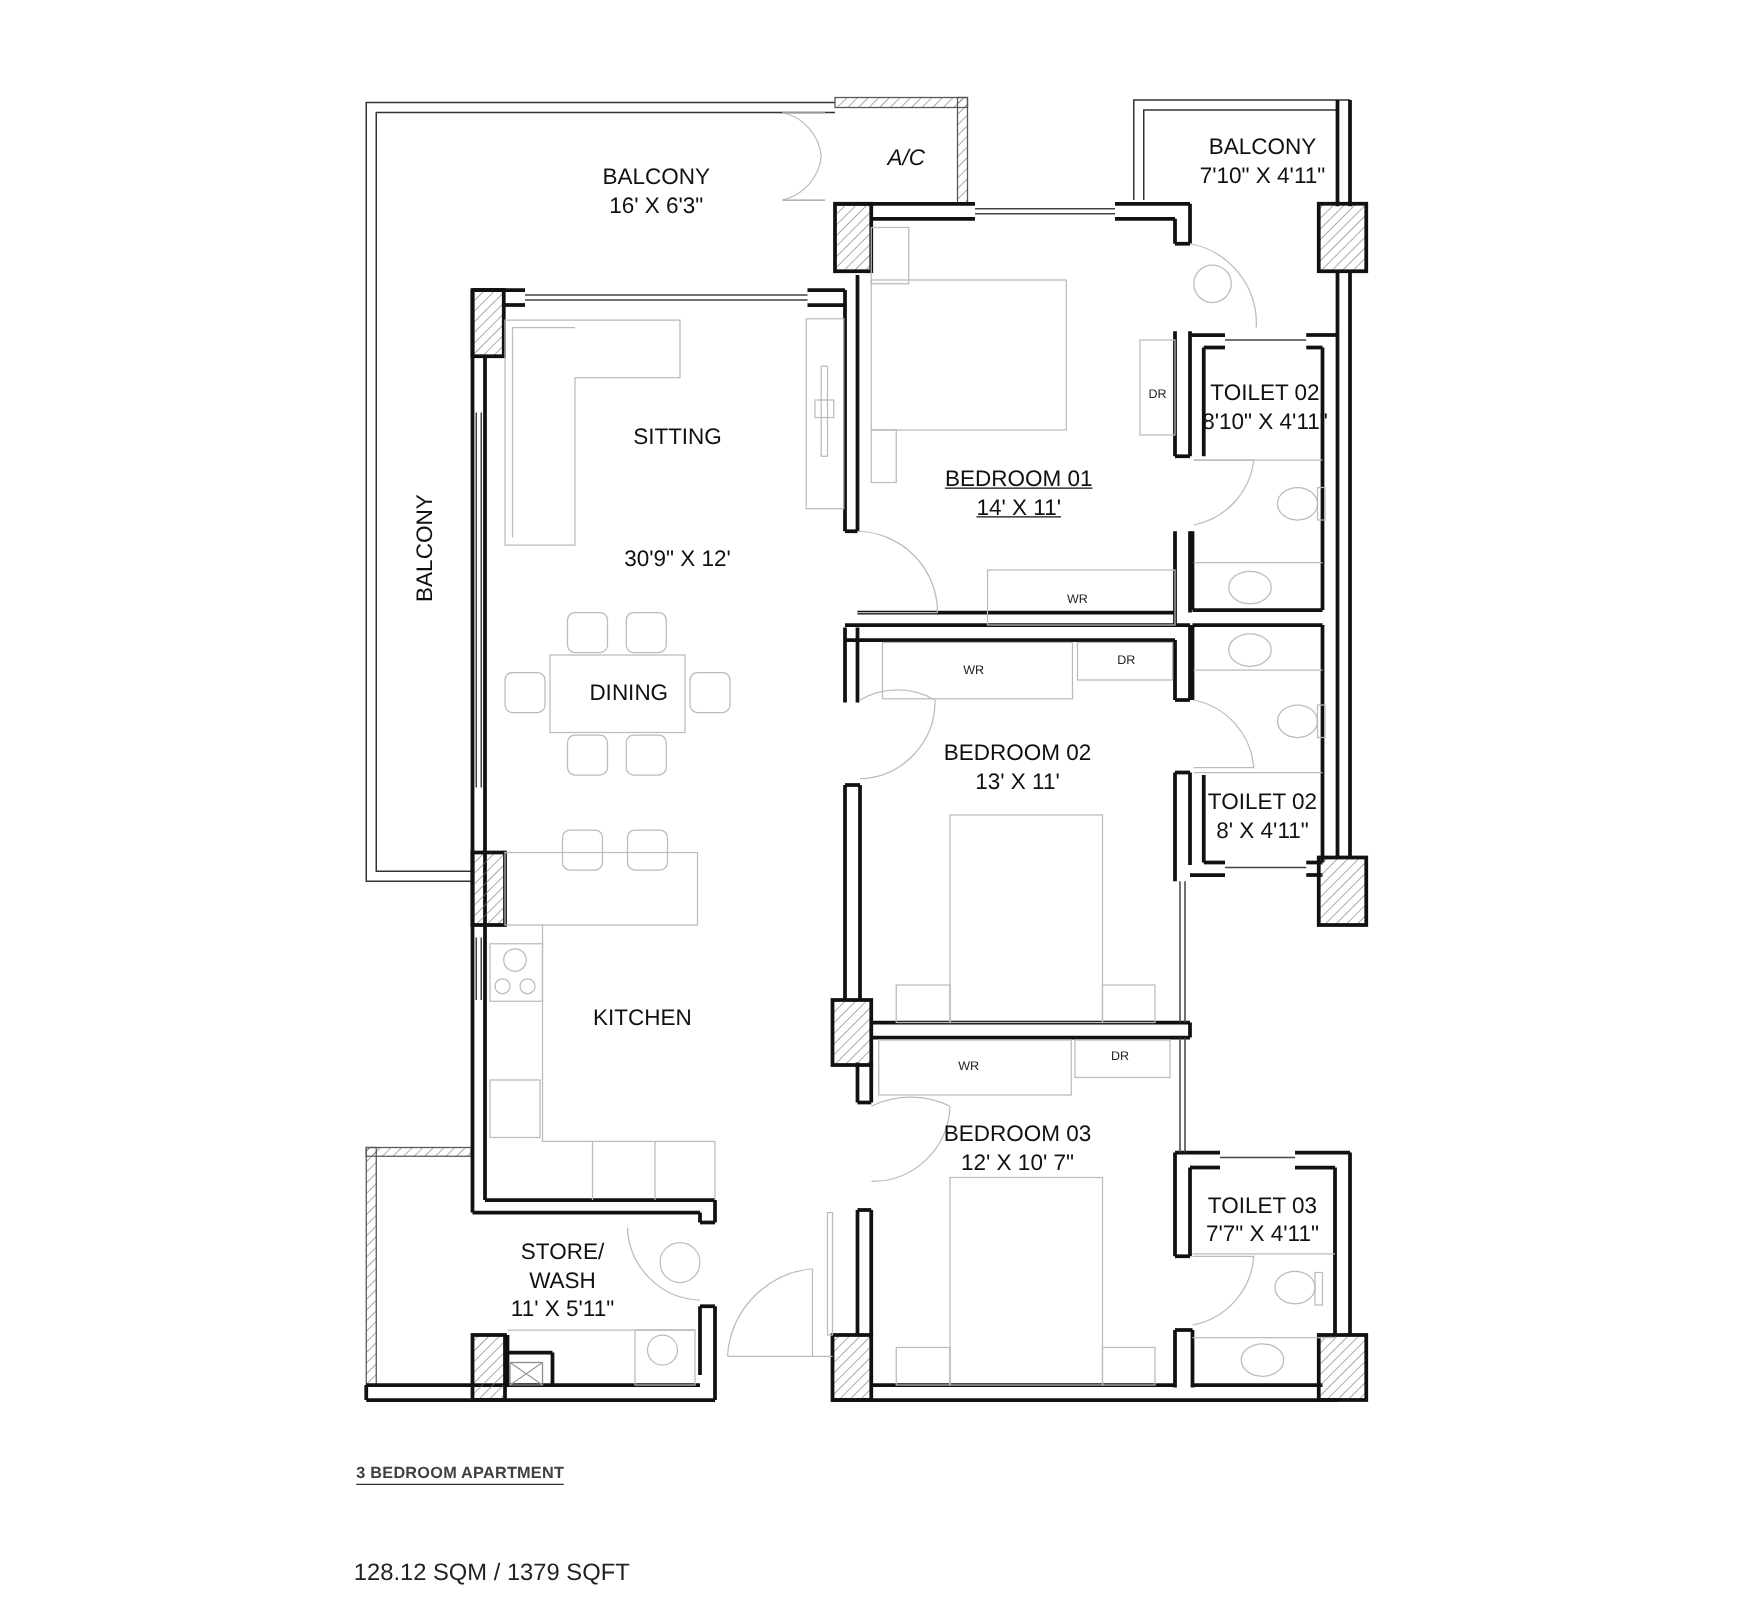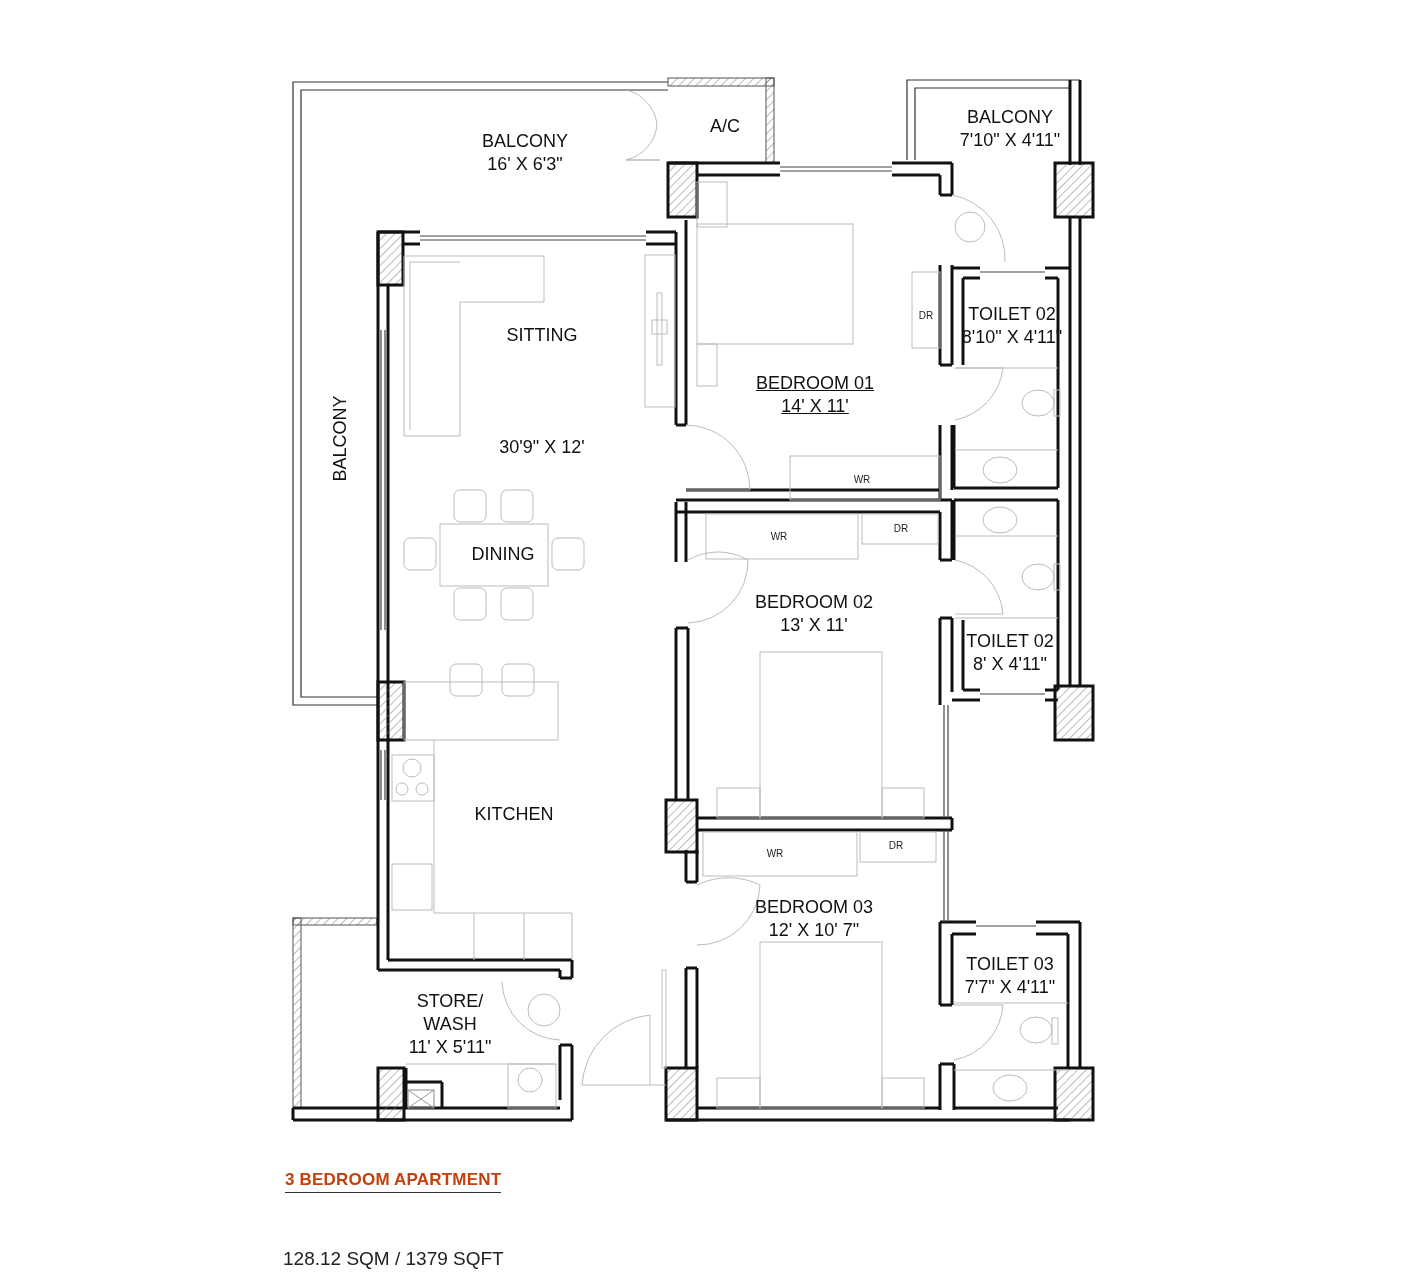--- a/index.html
+++ b/index.html
@@ -2,21 +2,21 @@
 <html><head>
   <meta charset="utf-8">
   <style>
     html, body { margin: 0; padding: 0; background: #ffffff; }
     body { width: 1406px; height: 1288px; position: relative; overflow: hidden; font-family: "Liberation Sans", sans-serif; }
     #plan { position: absolute; left: 0; top: 0; width: 1406px; height: 1288px; }
     .lbl { position: absolute; color: #111; text-align: center; white-space: nowrap; line-height: 23px; font-size: 18px; }
     .lbl span { display: block; }
     .small { font-size: 10px; line-height: 12px; color: #222; }
     .vert { transform: rotate(-90deg); transform-origin: center center; }
-    #title { position: absolute; left: 285px; top: 1170px; font-size: 17px; font-weight: bold; color: #c2410c; padding-bottom: 2px; border-bottom: 1.5px solid #333; letter-spacing: 0.2px; }
+    #title { position: absolute; left: 285px; top: 1170px; font-size: 13px; font-weight: bold; color: #404040; padding-bottom: 2px; border-bottom: 1.5px solid #333; letter-spacing: 0.2px; }
     #subtitle { position: absolute; left: 283px; top: 1204px; font-size: 19px; color: #222; margin-top: 44px; }
   </style>
 </head>
 <body>
 
 <svg id="plan" viewBox="0 0 1406 1288" xmlns="http://www.w3.org/2000/svg">
   <defs>
     <pattern id="hatch" patternUnits="userSpaceOnUse" width="6" height="6" patternTransform="rotate(45)">
       <line x1="0" y1="0" x2="0" y2="6" stroke="#777" stroke-width="1"></line>
     </pattern>
@@ -275,31 +275,31 @@
     <rect x="1052" y="1018" width="6" height="26"></rect>
     <line x1="954" y1="1070" x2="1068" y2="1070"></line>
     <ellipse cx="1010" cy="1088" rx="17" ry="13"></ellipse>
   </g>
 </svg>
 
 <div class="lbl" style="left:450px;top:130px;width:150px;">
   <span>BALCONY</span>
   <span>16' X 6'3"</span>
 </div>
-<div class="lbl" style="left:695px;top:115px;width:60px;">
+<div class="lbl" style="left:695px;top:115px;width:60px;font-style:italic;">
   <span>A/C</span>
 </div>
 <div class="lbl" style="left:940px;top:106px;width:140px;">
   <span>BALCONY</span>
   <span>7'10" X 4'11"</span>
 </div>
 <div class="lbl vert" style="left:290px;top:427px;width:100px;">
   <span>BALCONY</span>
 </div>
-<div class="lbl" style="left:480px;top:324px;width:124px;">
+<div class="lbl" style="left:480px;top:338px;width:124px;">
   <span>SITTING</span>
 </div>
 <div class="lbl" style="left:470px;top:436px;width:144px;">
   <span>30'9" X 12'</span>
 </div>
 <div class="lbl" style="left:442px;top:543px;width:122px;">
   <span>DINING</span>
 </div>
 <div class="lbl" style="left:454px;top:803px;width:120px;">
   <span>KITCHEN</span>

